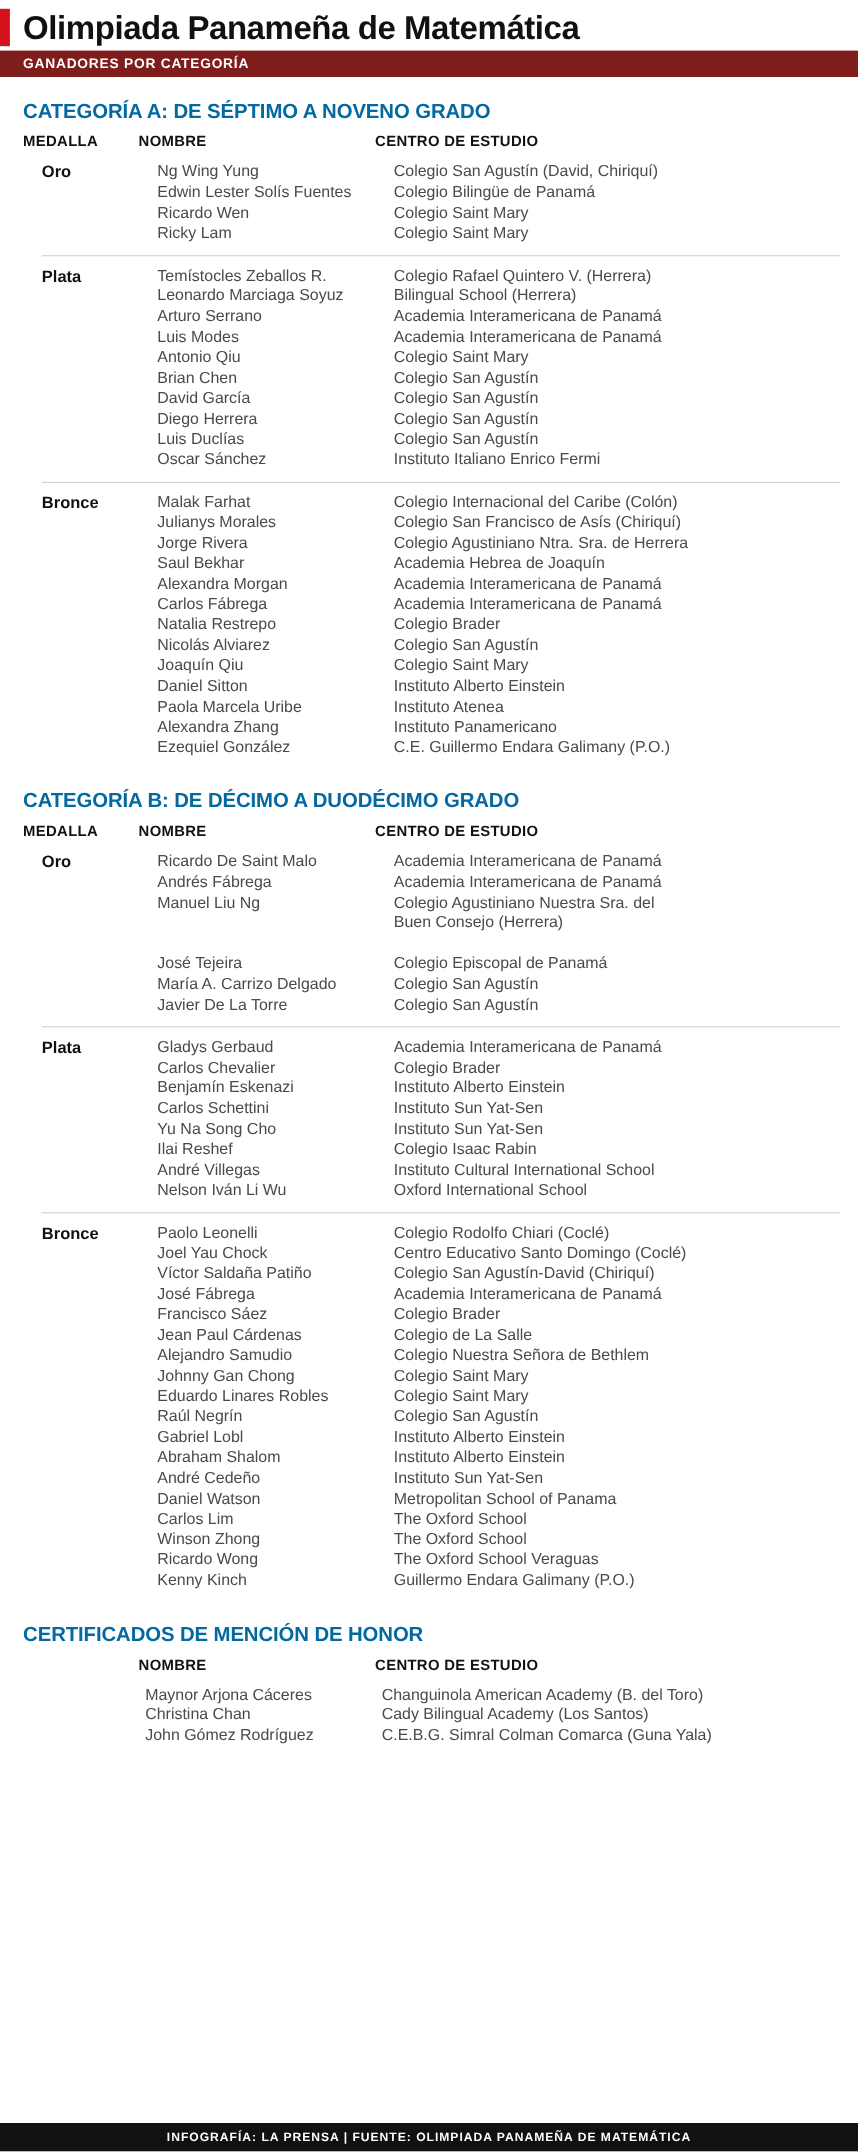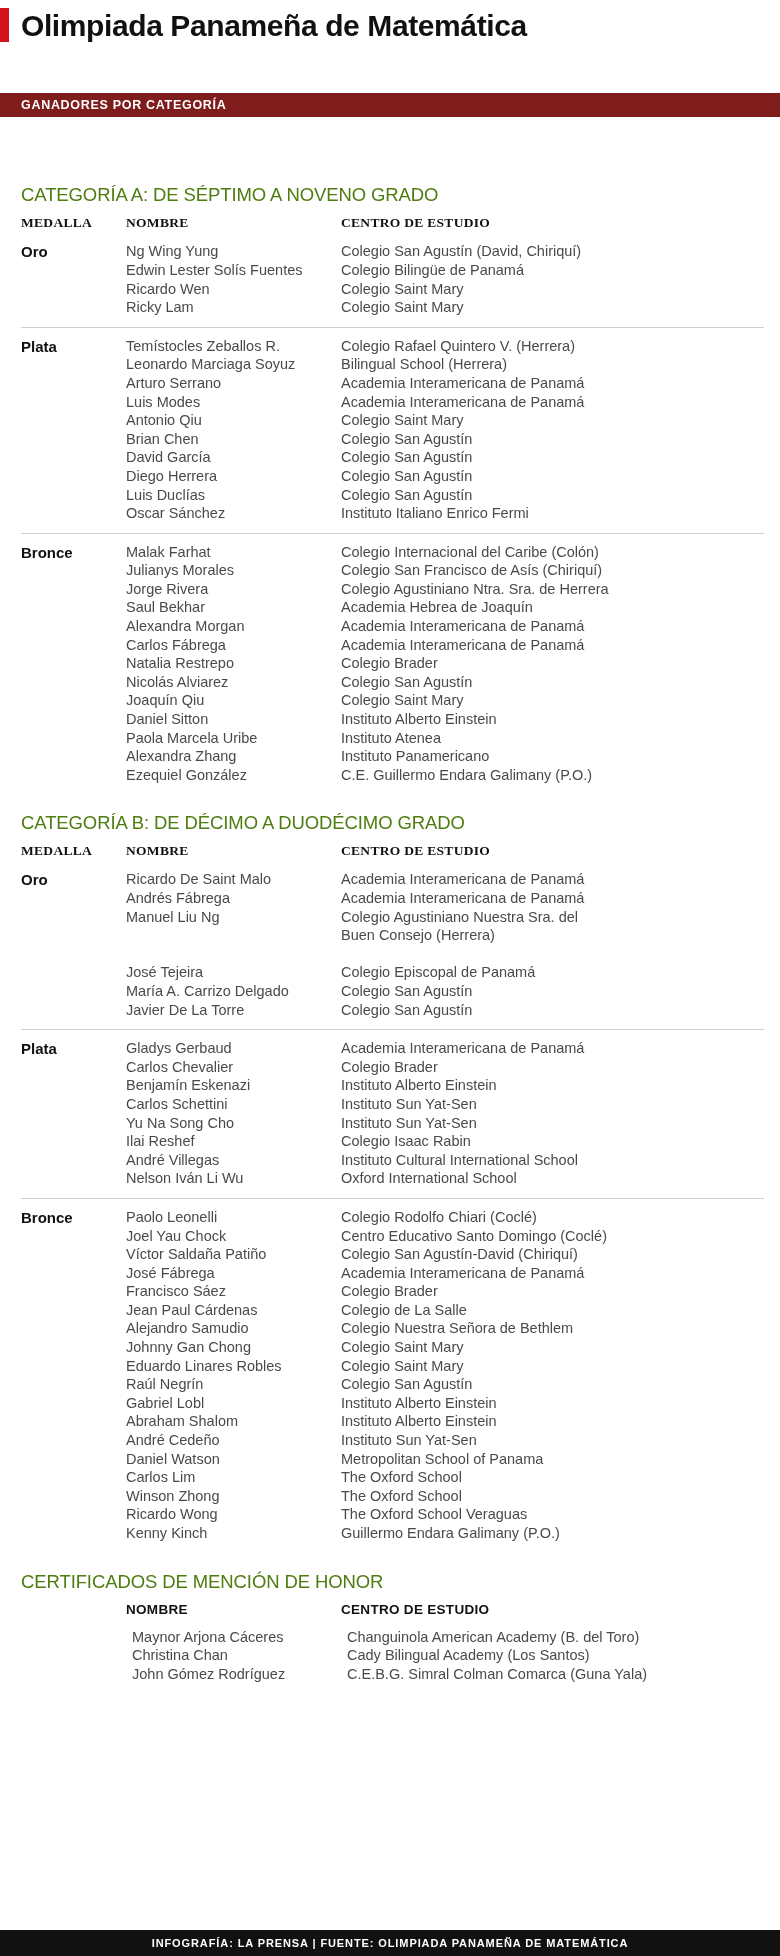--- a/index.html
+++ b/index.html
@@ -8,21 +8,20 @@
     background: #ffffff;
     font-family: "Liberation Sans", sans-serif;
   }
   .infographic {
     width: 780px;
     min-height: 1956px;
     background: #ffffff;
     position: relative;
     display: flex;
     flex-direction: column;
-    gap: 47px;
   }
 
   
   .masthead {
     display: flex;
     align-items: stretch;
     padding: 8px 0 4px 0;
   }
   .masthead-rule {
     width: 9px;
@@ -49,45 +48,45 @@
     margin-bottom: 2px;
   }
 
   
   .body-wrap {
     padding: 0 16px 0 21px;
     flex: 1 1 auto;
   }
 
   .category-title {
-    color: #4d7c0f;
+    color: #0369a1;
     font-size: 18.5px;
-    font-weight: normal;
+    font-weight: bold;
     letter-spacing: -0.1px;
     margin: 18px 0 9px 0;
     white-space: nowrap;
   }
 
   .col-head {
     display: flex;
     font-size: 13.5px;
     font-weight: bold;
     color: #111111;
     letter-spacing: 0.3px;
     padding-bottom: 9px;
-    font-family: Liberation Serif, serif;
   }
   .c-medal  { width: 105px; flex: 0 0 105px; }
   .c-name   { width: 215px; flex: 0 0 215px; }
   .c-school { flex: 1 1 auto; }
 
   .medal-block {
     display: flex;
     border-top: 1px solid #cfcfcf;
     padding: 9px 0 10px 0;
+    margin-left: 17px;
   }
   .medal-block.first { border-top: none; padding-top: 2px; }
 
   .medal-label {
     width: 105px;
     flex: 0 0 105px;
     font-size: 15px;
     font-weight: bold;
     color: #111111;
     padding-top: 1px;

